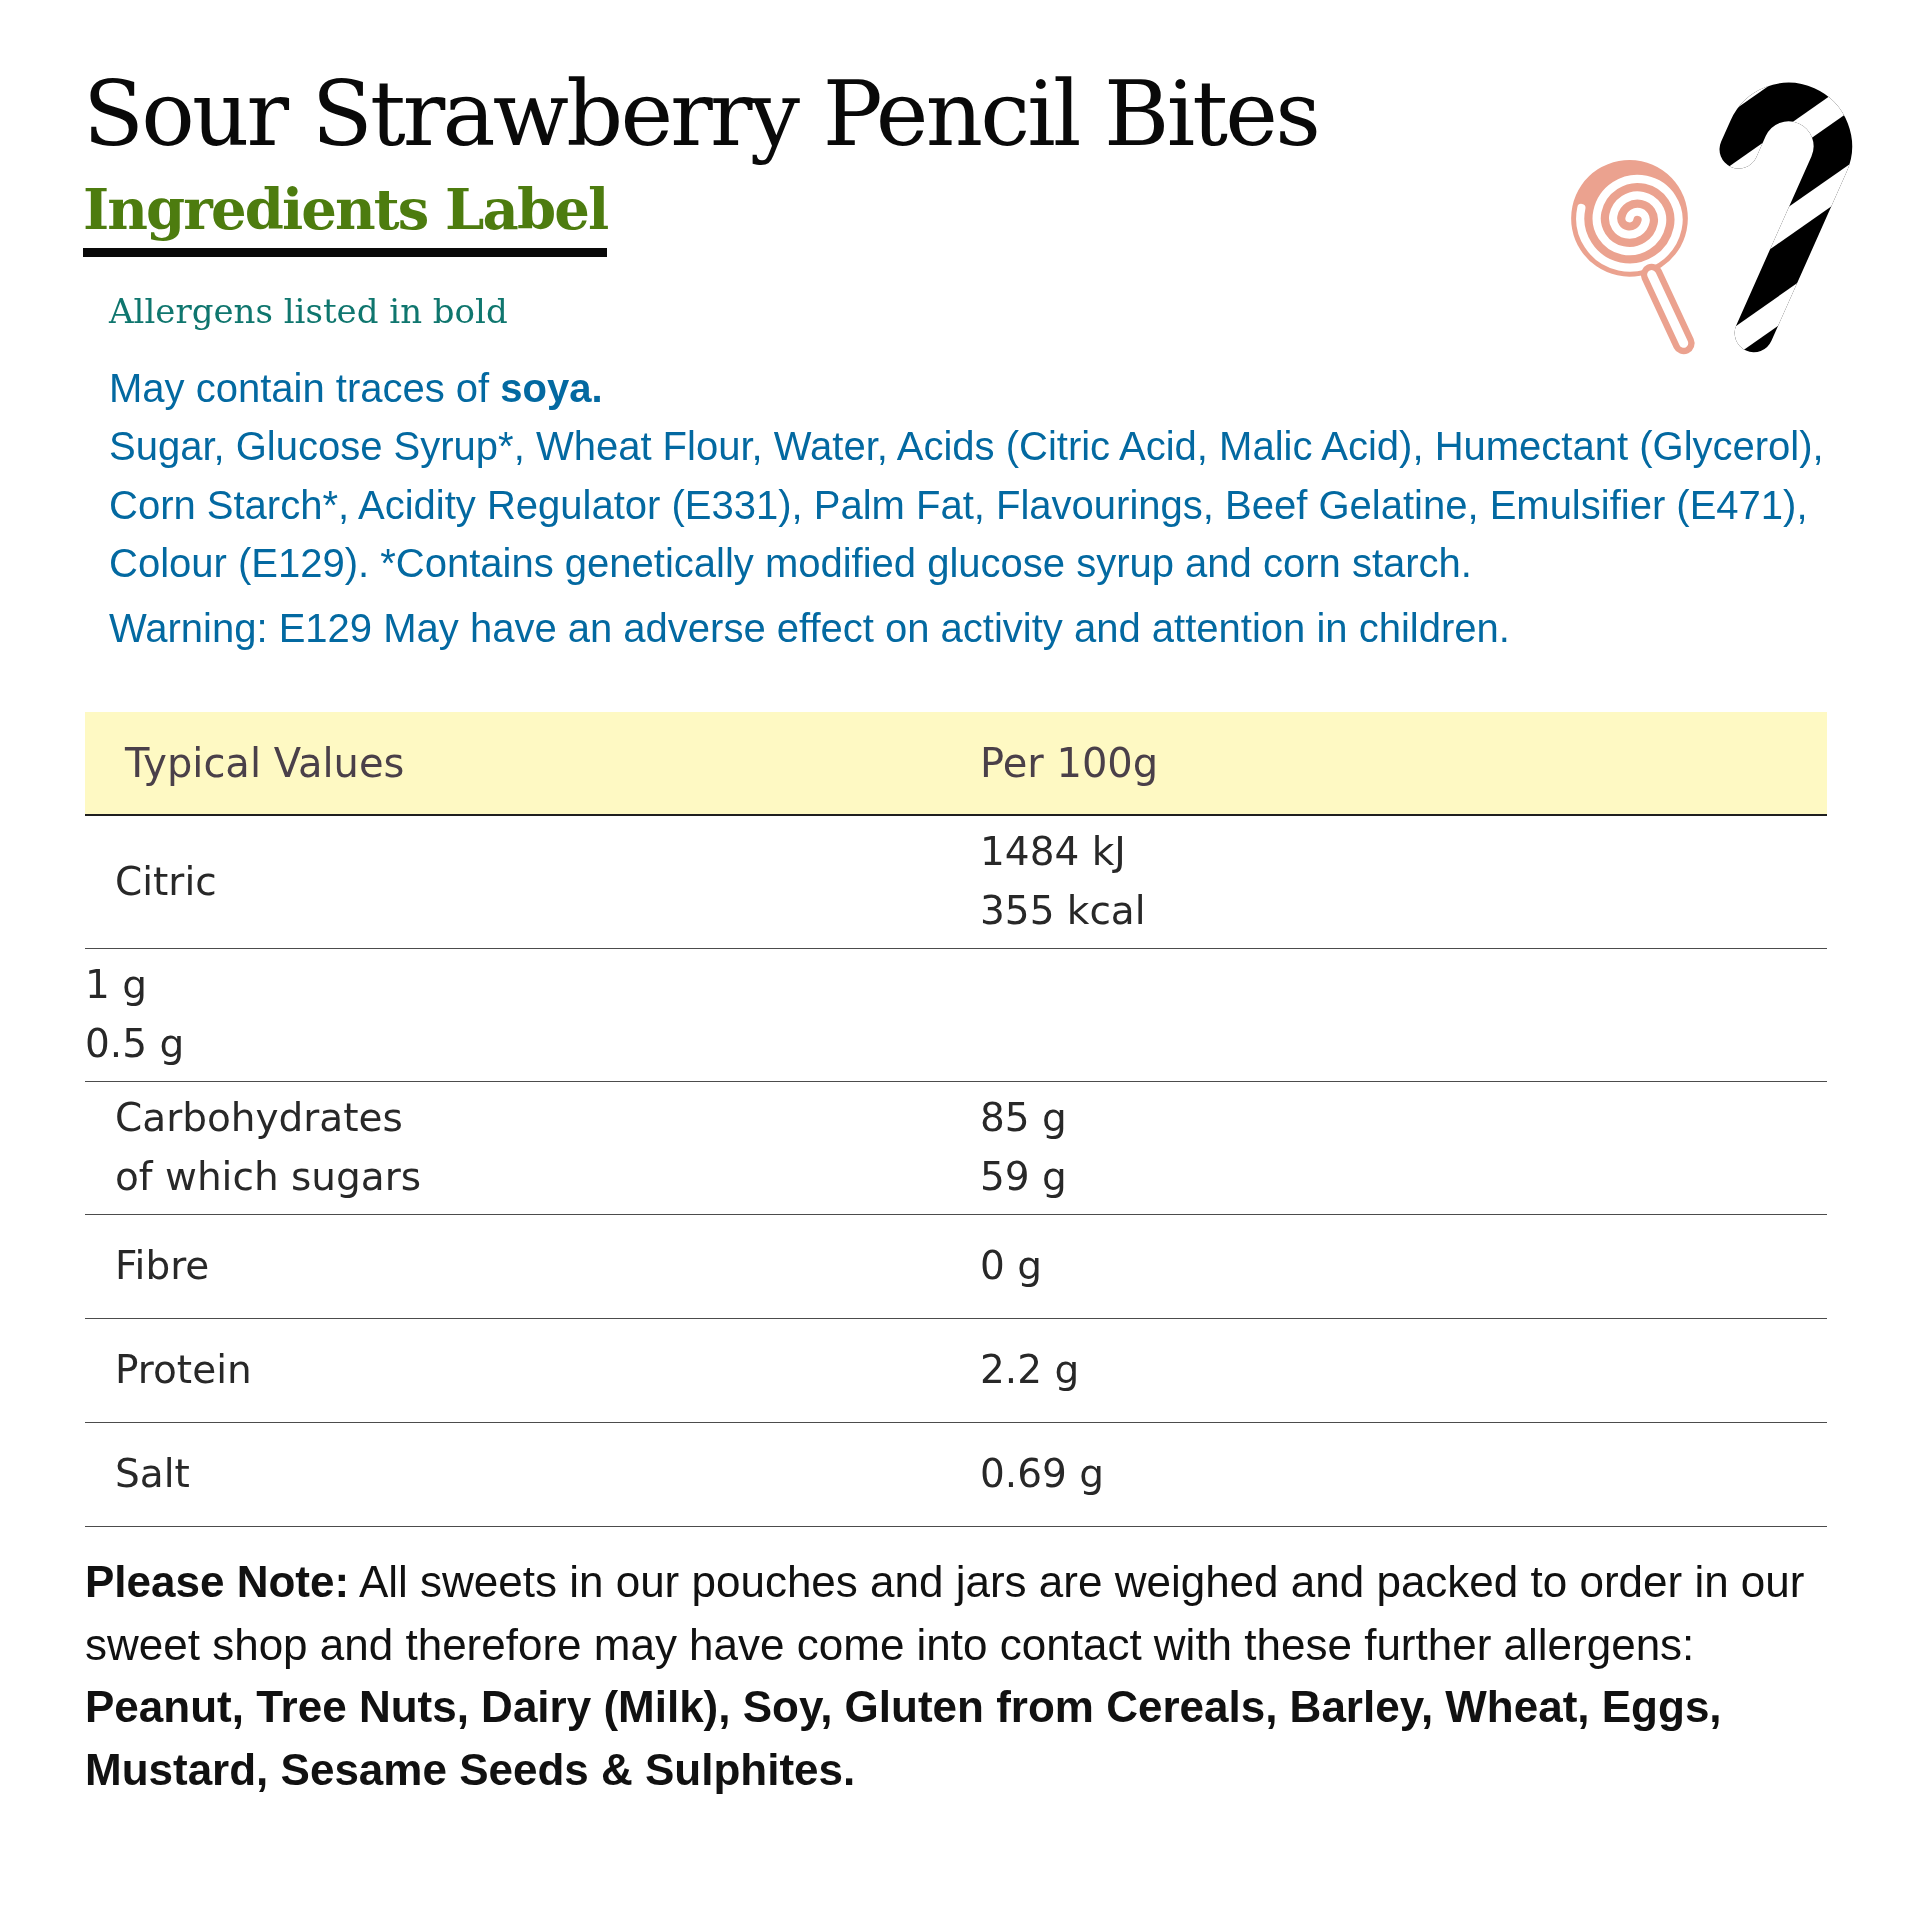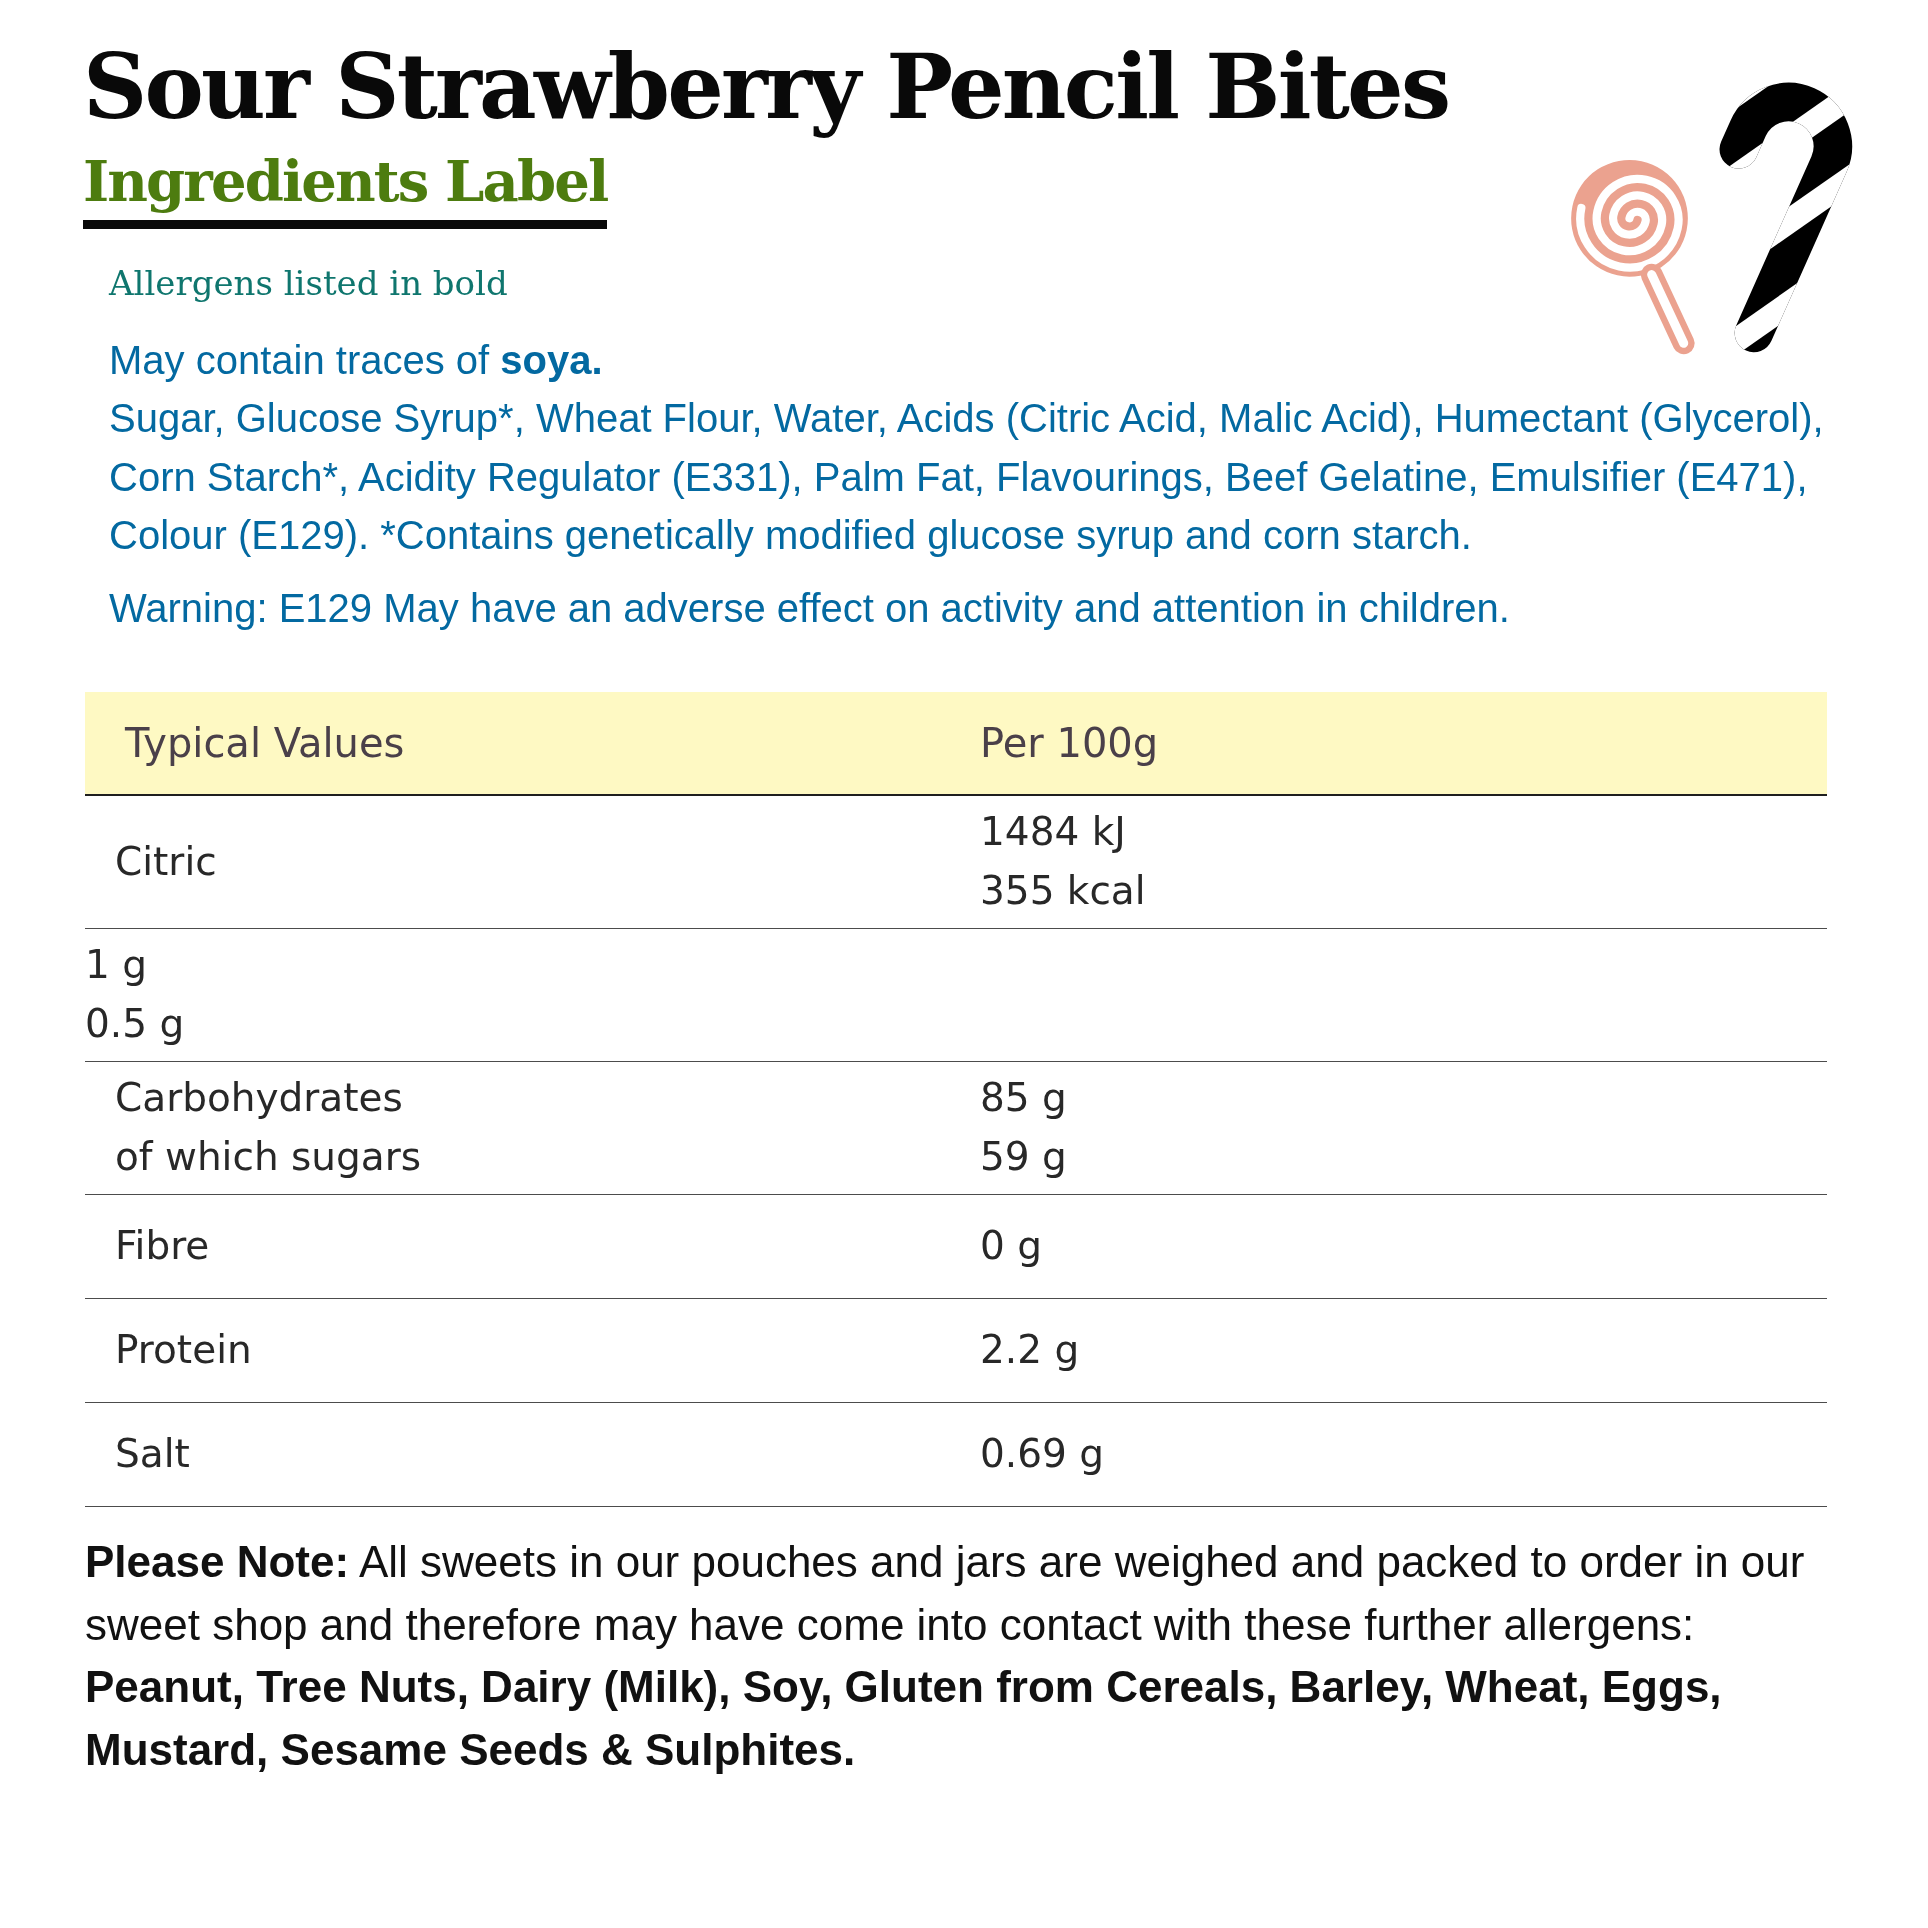--- a/index.html
+++ b/index.html
@@ -9,23 +9,23 @@
     width: 1928px;
     height: 1928px;
     background: #ffffff;
     overflow: hidden;
     font-family: "Liberation Sans", sans-serif;
     color: #1c1c1c;
   }
 
   
   .title {
-    margin: 40px 0 0 83px;
+    margin: 68px 0 0 83px;
     font-family: "DejaVu Serif", serif;
-    font-weight: 700;
+    font-weight: 400;
     font-size: 89px;
     letter-spacing: -2.8px;
     line-height: 1.05;
     color: #090909;
     width: 1469px;
   }
   .subtitle-wrap { margin: 15px 0 0 83px; }
   .subtitle {
     display: inline-block;
     font-family: "DejaVu Serif", serif;
@@ -50,21 +50,21 @@
   .candycane-icon { position: absolute; left: 137px; top: 0; }
 
   
   .intro {
     margin: 28px 77px 0 109px;
     font-size: 40px;
     line-height: 1.46;
     color: #0369a1;
   }
   .intro p { margin: 0; }
-  .intro .warning-line { margin-top: 14px; }
+  .intro .warning-line { margin-top: 6px; }
   .intro b { font-weight: 700; }
 
   
   .ntable {
     margin: 55px 0 0 85px;
     width: 1742px;
     font-family: "DejaVu Sans", sans-serif;
     font-size: 39px;
     color: #282828;
   }

